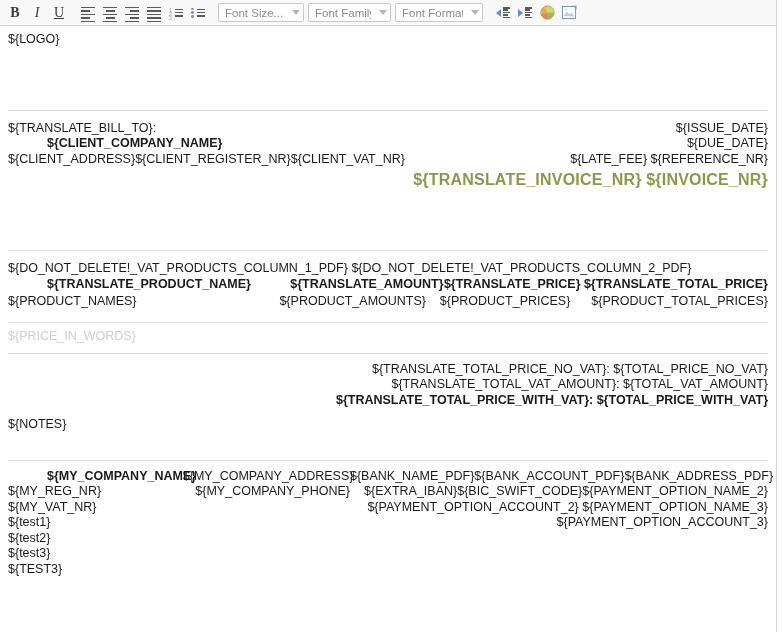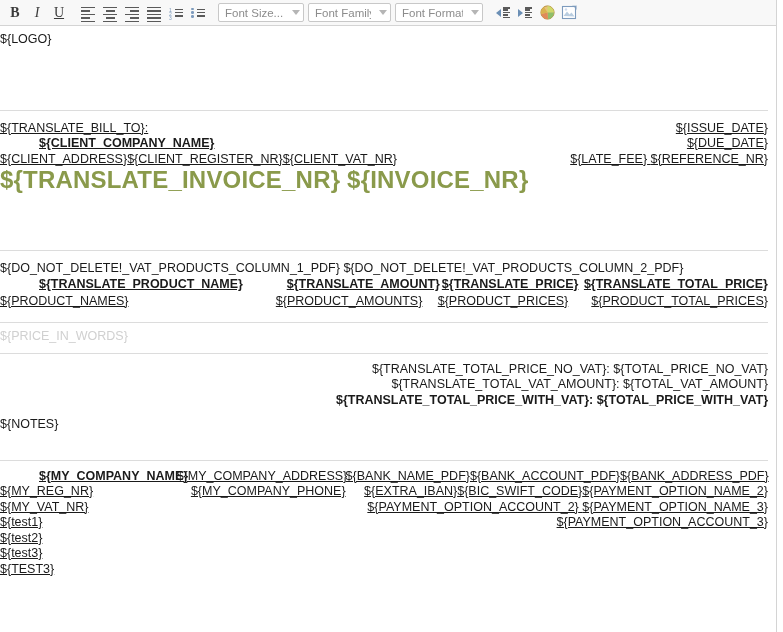--- a/index.html
+++ b/index.html
@@ -137,45 +137,45 @@
     flex: 1;
     width: 777px;
     box-sizing: border-box;
     border-right: 1px solid #d4d4d4;
     background: #ffffff;
     overflow: hidden;
     position: relative;
     padding: 0;
   }
   .doc {
-    padding: 6px 8px 0 0;
+    padding: 6px 8px 0 8px;
     font-size: 12.5px;
     color: #1a1a1a;
     line-height: 15.5px;
   }
   .hr {
     border: 0;
     border-top: 1px solid #dcdcdc;
     margin: 0;
     height: 0;
   }
   .row { display: flex; }
   .spacer-lg { height: 62px; }
   .spacer-sm { height: 10px; }
   .bold { font-weight: bold; margin-left: 39px; }
   .right { text-align: right; }
   .muted { color: #d0d0d0; }
   .title-green {
     color: #8a9a4b;
     font-weight: bold;
-    font-size: 24px;
-    text-align: left;
+    font-size: 16px;
+    text-align: right;
     letter-spacing: 0.2px;
   }
-  .cell { box-sizing: border-box; text-decoration: underline; }
+  .cell { box-sizing: border-box; }
   .nowrap { white-space: nowrap; }
 
   .scrollbar-v {
     position: absolute;
     top: 0; right: 0;
     width: 5px;
     height: 632px;
     background: transparent;
   }
 </style>

